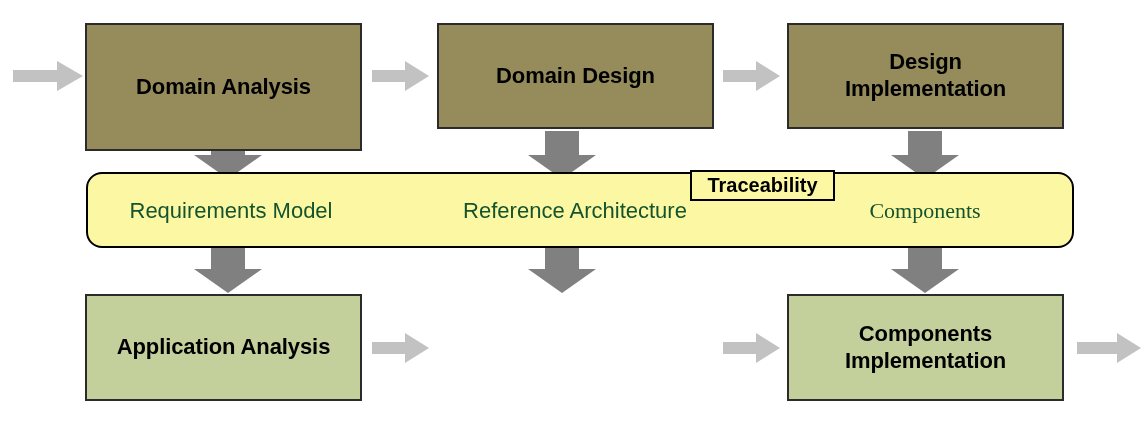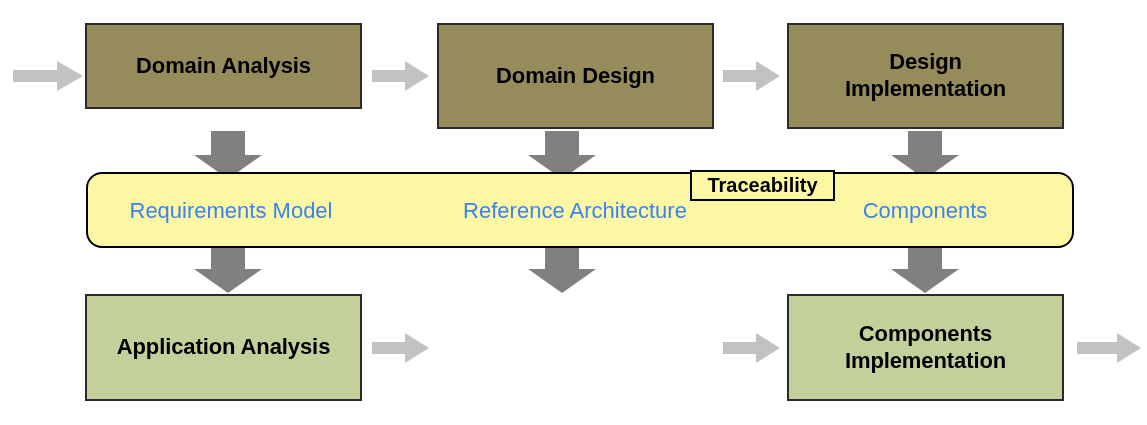--- a/index.html
+++ b/index.html
@@ -42,21 +42,21 @@
   #artifact-band {
     position: absolute;
     box-sizing: border-box;
     background: #FCF7A2;
     border: 2px solid #000000;
     border-radius: 16px;
   }
   .artifact-label {
     position: absolute;
     font-size: 22px;
-    color: #3b82f6;
+    color: #14532d;
     font-weight: normal;
     text-align: center;
     white-space: nowrap;
     line-height: 1;
   }
 
   
   #traceability-tag {
     position: absolute;
     box-sizing: border-box;
@@ -147,39 +147,39 @@
     <svg width="68" height="48" viewBox="0 0 68 48">
       <path d="M17,0 L51,0 L51,24 L68,24 L34,48 L0,24 L17,24 Z" fill="#808080"></path>
     </svg>
   </div>
   <div class="arrow-down" style="left:891px; top:245px;">
     <svg width="68" height="48" viewBox="0 0 68 48">
       <path d="M17,0 L51,0 L51,24 L68,24 L34,48 L0,24 L17,24 Z" fill="#808080"></path>
     </svg>
   </div>
 
-  <div class="proc-box domain" style="left:85px; top:23px; width:277px; height:86px;">
+  <div class="proc-box domain" style="left:85px; top:23px; width:277px; height:128px;">
     <span>Domain Analysis</span>
   </div>
 
   <div class="proc-box domain" style="left:437px; top:23px; width:277px; height:106px;">
     <span>Domain Design</span>
   </div>
 
   <div class="proc-box domain" style="left:787px; top:23px; width:277px; height:106px;">
     <span style="max-width:200px;">Design Implementation</span>
   </div>
 
   <div id="artifact-band" style="left:86px; top:172px; width:988px; height:76px;"></div>
 
   <div class="artifact-label" style="left:86px; top:200px; width:290px;">Requirements Model</div>
 
   <div class="artifact-label" style="left:430px; top:200px; width:290px;">Reference Architecture</div>
 
-  <div class="artifact-label" style="left:790px; top:200px; width:270px;">Components</div>
+  <div class="artifact-label" style="left:790px; top:200px; width:270px;font-family:Liberation Serif, serif;">Components</div>
 
   <div id="traceability-tag" style="left:690px; top:170px; width:145px; height:31px;">
     <span>Traceability</span>
   </div>
 
   <div class="proc-box app" style="left:85px; top:294px; width:277px; height:107px;">
     <span>Application Analysis</span>
   </div>
 
 

